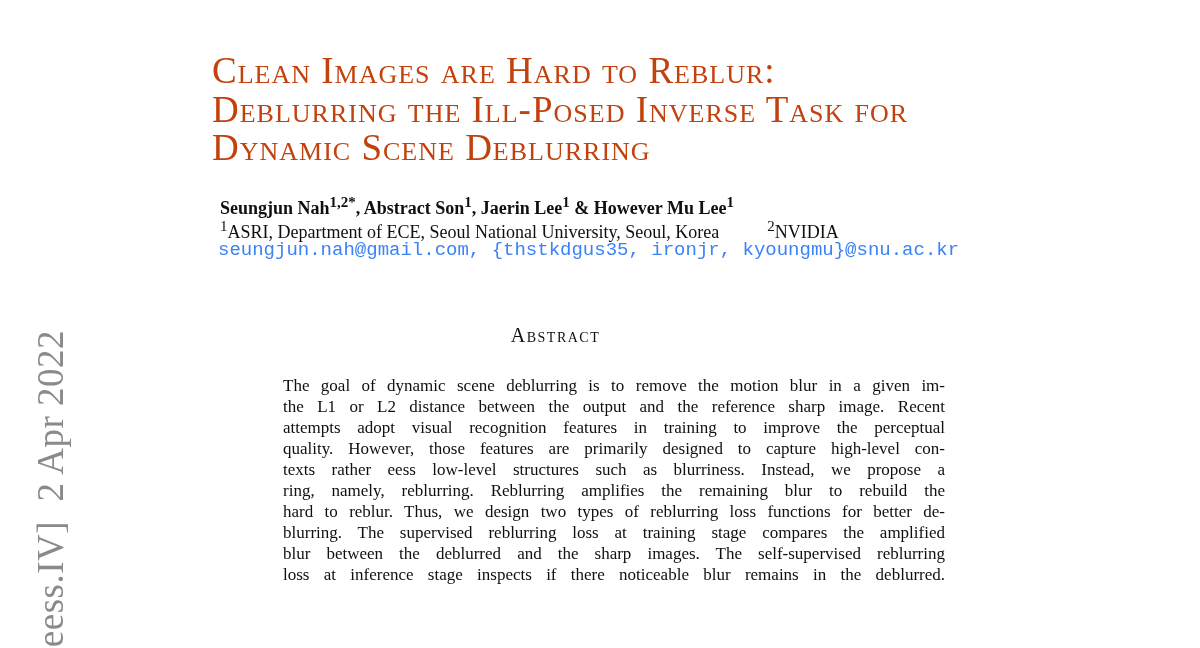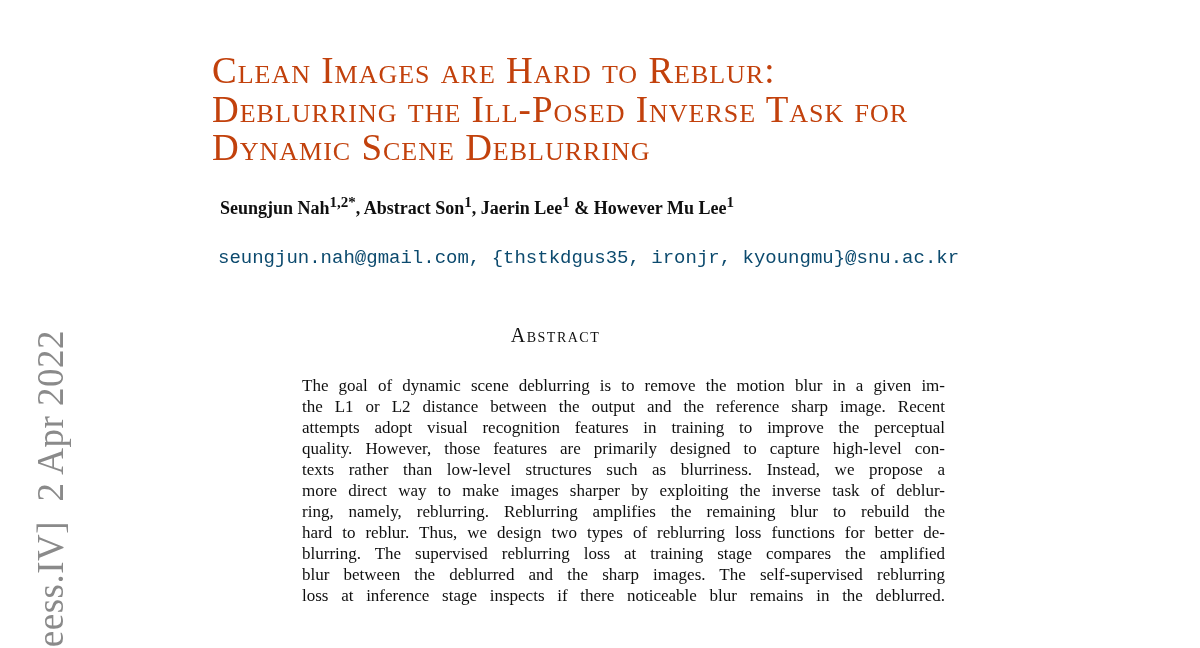--- a/index.html
+++ b/index.html
@@ -58,25 +58,25 @@
     left: 220px;
     top: 221px;
     font-size: 18px;
     line-height: 22px;
     white-space: nowrap;
   }
   .affil-gap { display: inline-block; width: 48px; }
   .emails {
     position: absolute;
     left: 218px;
-    top: 247px;
+    top: 239px;
     font-family: "Liberation Mono", monospace;
     font-size: 19px;
     line-height: 22px;
-    color: #0c4a6e;
+    color: #3b82f6;
     white-space: pre;
   }
 
   
   .abstract-heading {
     position: absolute;
     left: 0;
     top: 324px;
     width: 1111px;
     text-align: center;
@@ -92,52 +92,53 @@
     width: 662px;
     font-size: 17px;
   }
   .abs-line {
     height: 21px;
     line-height: 21px;
     text-align: justify;
     text-align-last: justify;
     -moz-text-align-last: justify;
     overflow: hidden;
-    margin-left: 19px;
   }
 </style>
 </head>
 <body>
 
 <div class="page">
 
   <div class="arxiv-stamp">[eess.IV]  2 Apr 2022</div>
 
   <div class="title">
     <div>Clean Images are Hard to Reblur:</div>
     <div>Deblurring the Ill-Posed Inverse Task for</div>
     <div>Dynamic Scene Deblurring</div>
   </div>
 
   <div class="authors">
     <span>Seungjun Nah</span><sup>1,2*</sup><span>, </span><span>Abstract Son</span><sup>1</sup><span>, </span><span>Jaerin Lee</span><sup>1</sup><span> &amp; </span><span>However Mu Lee</span><sup>1</sup>
   </div>
 
+  <div class="affiliation">
+    <sup>1</sup><span>ASRI, Department of ECE, Seoul National University, Seoul, Korea</span><span class="affil-gap"></span><sup>2</sup><span>NVIDIA</span>
+  </div>
 
   <div class="emails">seungjun.nah@gmail.com, {thstkdgus35, ironjr, kyoungmu}@snu.ac.kr</div>
 
   <div class="abstract-heading">Abstract</div>
 
   <div class="abstract-body">
     <div class="abs-line">The goal of dynamic scene deblurring is to remove the motion blur in a given im-</div>
     <div class="abs-line">the L1 or L2 distance between the output and the reference sharp image. Recent</div>
     <div class="abs-line">attempts adopt visual recognition features in training to improve the perceptual</div>
     <div class="abs-line">quality. However, those features are primarily designed to capture high-level con-</div>
-    <div class="abs-line">texts rather than low-level structures such as blurriness. Instead, we propose a</div>
-    <div class="abs-line">more direct way to make images sharper by exploiting the inverse task of deblur-</div>
+    <div class="abs-line">texts rather eess low-level structures such as blurriness. Instead, we propose a</div>
     <div class="abs-line">ring, namely, reblurring. Reblurring amplifies the remaining blur to rebuild the</div>
     <div class="abs-line">hard to reblur. Thus, we design two types of reblurring loss functions for better de-</div>
     <div class="abs-line">blurring. The supervised reblurring loss at training stage compares the amplified</div>
     <div class="abs-line">blur between the deblurred and the sharp images. The self-supervised reblurring</div>
     <div class="abs-line">loss at inference stage inspects if there noticeable blur remains in the deblurred.</div>
   </div>
 
 </div>
 
 </body></html>

